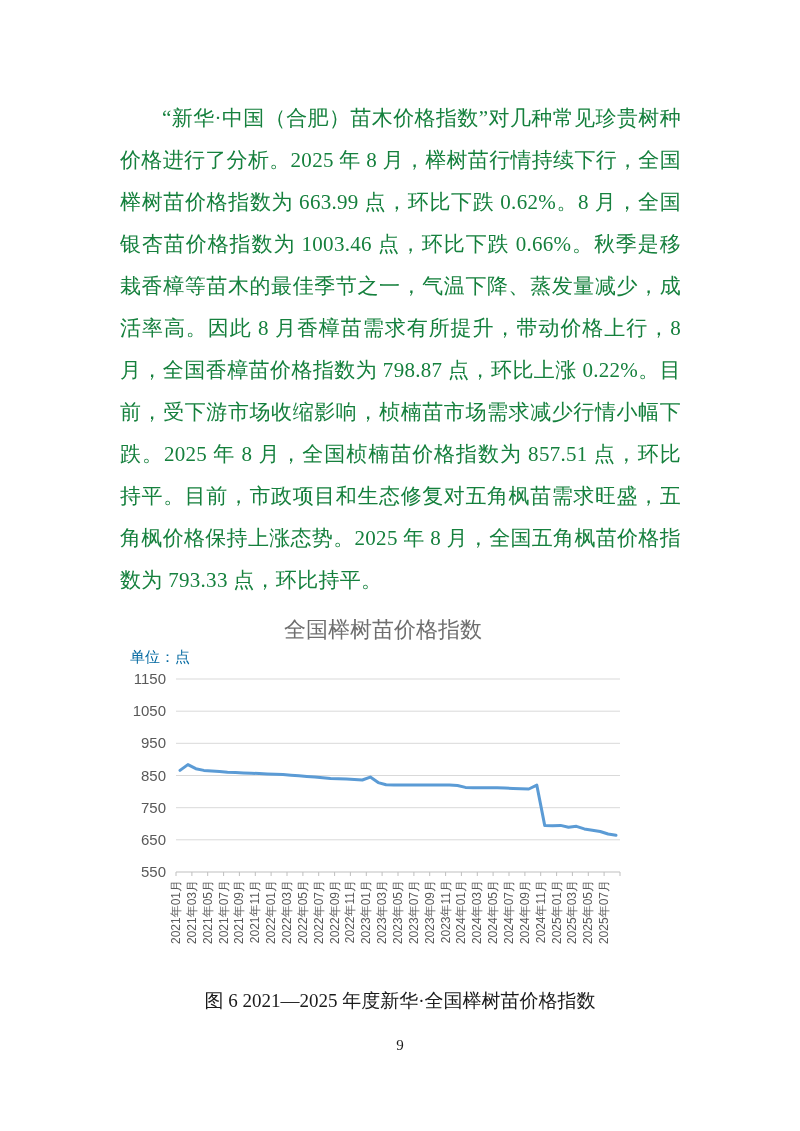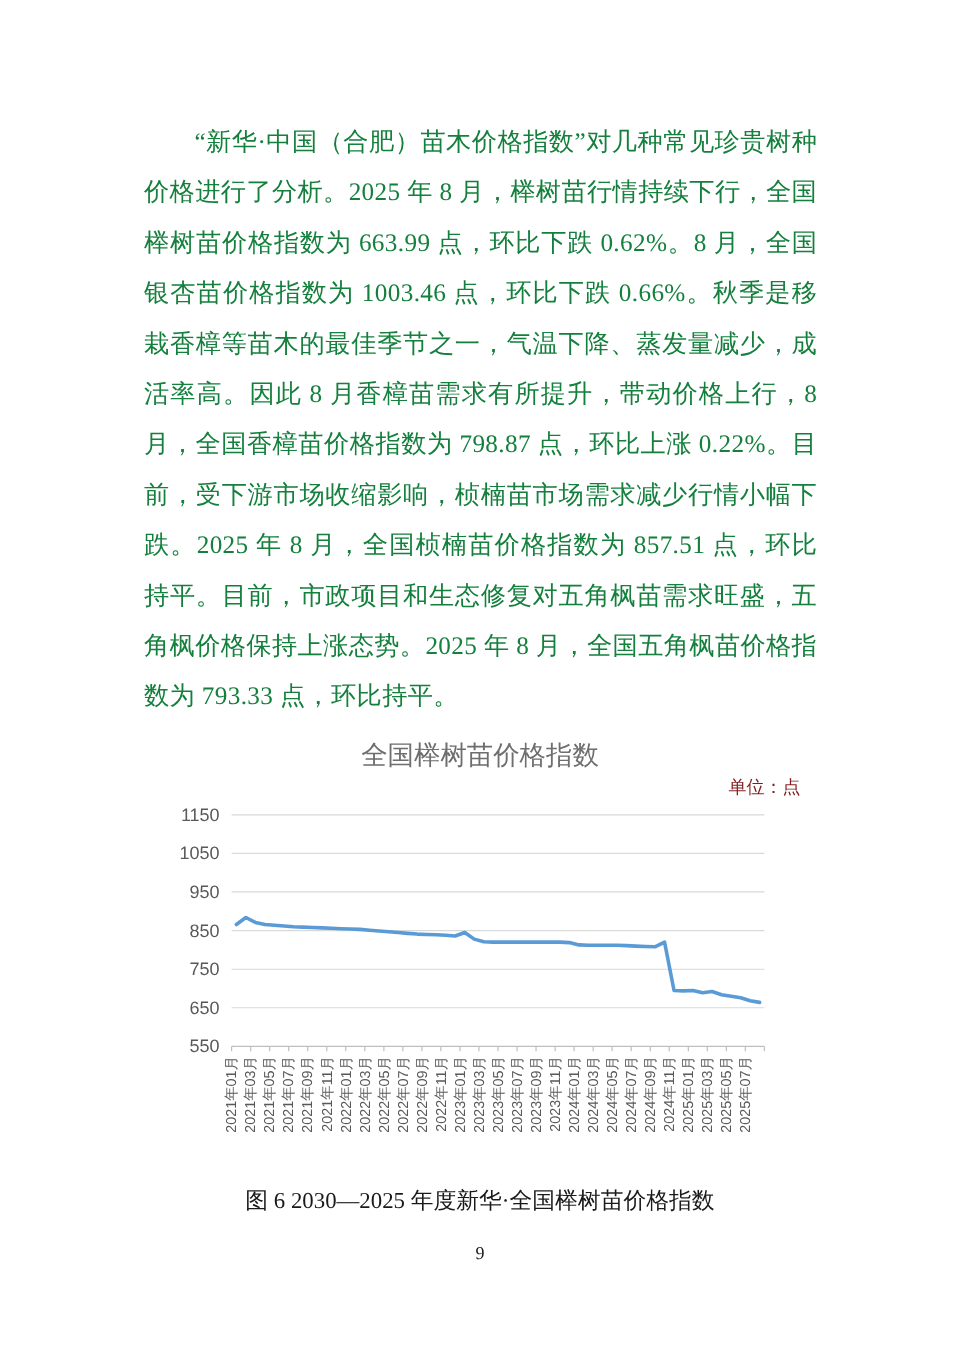--- a/index.html
+++ b/index.html
@@ -21,40 +21,39 @@
     margin: 0;
     font-size: 21px;
     line-height: 42px;
     text-align: justify;
     text-indent: 2em;
     color: #15803d;
     letter-spacing: 0.3px;
   }
   .chart {
     position: absolute;
-    left: 133px;
+    left: 116px;
     top: 616px;
     width: 534px;
   }
   .chart-title {
     height: 28px;
     line-height: 28px;
     text-align: center;
     font-family: "Liberation Sans", sans-serif;
     font-size: 22px;
     color: #6e6e6e;
   }
   .unit-label {
     height: 22px;
     line-height: 22px;
     margin: 2px 0 0 14px;
     font-family: "Liberation Sans", sans-serif;
     font-size: 15px;
-    color: #7f1d1d;
-    text-align: right;
+    color: #0369a1;
   }
   .chart svg { display: block; }
   .figure-caption {
     position: absolute;
     left: 0;
     top: 988px;
     width: 800px;
     text-align: center;
     font-size: 19px;
     color: #1a1a1a;
@@ -150,17 +149,17 @@
         <text x="412.8" y="212" text-anchor="end" transform="rotate(-90 412.8 212)" font-family="&quot;Liberation Sans&quot;, sans-serif" font-size="12" fill="#595959">2024年09月</text>
         <text x="428.7" y="212" text-anchor="end" transform="rotate(-90 428.7 212)" font-family="&quot;Liberation Sans&quot;, sans-serif" font-size="12" fill="#595959">2024年11月</text>
         <text x="444.5" y="212" text-anchor="end" transform="rotate(-90 444.5 212)" font-family="&quot;Liberation Sans&quot;, sans-serif" font-size="12" fill="#595959">2025年01月</text>
         <text x="460.4" y="212" text-anchor="end" transform="rotate(-90 460.4 212)" font-family="&quot;Liberation Sans&quot;, sans-serif" font-size="12" fill="#595959">2025年03月</text>
         <text x="476.3" y="212" text-anchor="end" transform="rotate(-90 476.3 212)" font-family="&quot;Liberation Sans&quot;, sans-serif" font-size="12" fill="#595959">2025年05月</text>
         <text x="492.1" y="212" text-anchor="end" transform="rotate(-90 492.1 212)" font-family="&quot;Liberation Sans&quot;, sans-serif" font-size="12" fill="#595959">2025年07月</text>
         <polyline points="64.0,102.4 71.9,96.6 79.8,100.7 87.8,102.4 95.7,103.0 103.6,103.6 111.5,104.3 119.5,104.6 127.4,104.9 135.3,105.2 143.3,105.6 151.2,105.9 159.1,106.2 167.0,106.5 175.0,107.2 182.9,107.8 190.8,108.5 198.8,109.1 206.7,109.8 214.6,110.4 222.5,110.7 230.5,111.0 238.4,111.4 246.3,112.0 254.3,109.1 262.2,114.6 270.1,116.8 278.0,117.1 286.0,117.1 293.9,117.1 301.8,117.1 309.8,117.1 317.7,117.1 325.6,117.1 333.5,117.1 341.5,117.5 349.4,119.4 357.3,119.7 365.3,119.7 373.2,119.7 381.1,119.7 389.0,120.0 397.0,120.4 404.9,120.7 412.8,121.0 420.8,117.1 428.7,157.4 436.6,157.7 444.5,157.4 452.5,159.3 460.4,158.3 468.3,160.9 476.3,162.2 484.2,163.5 492.1,166.0 500.0,167.3" fill="none" stroke="#5B9BD5" stroke-width="3" stroke-linejoin="round" stroke-linecap="round"></polyline>
       </svg>
   </div>
 
-  <div class="figure-caption">图 6 2030—2025 年度新华·全国榉树苗价格指数</div>
+  <div class="figure-caption">图 6 2021—2025 年度新华·全国榉树苗价格指数</div>
 
   <div class="page-number">9</div>
 
 </div>
 
 </body></html>

